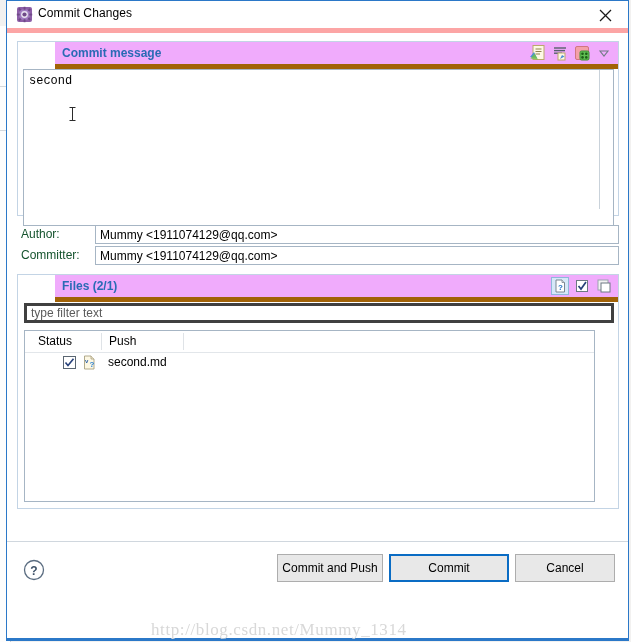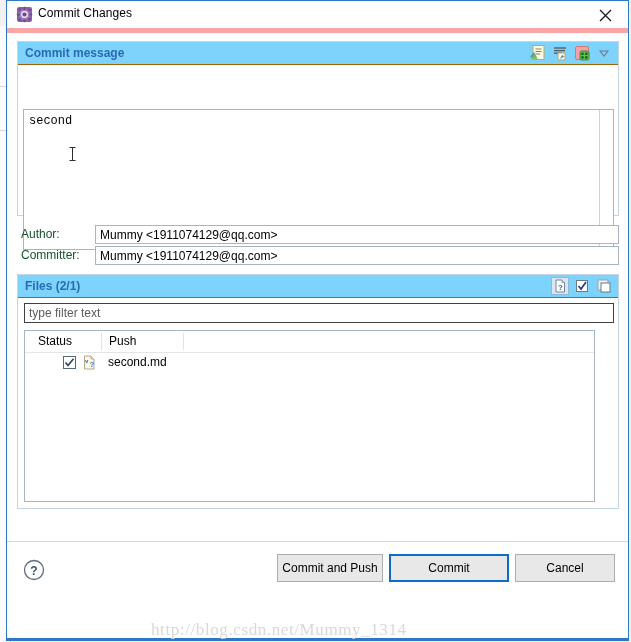--- a/index.html
+++ b/index.html
@@ -123,22 +123,23 @@
     position: absolute;
     left: 10px;
     width: 602px;
     border: 1px solid #c3d4e5;
     background: #ffffff;
     box-sizing: border-box;
   }
   .group-header {
     position: relative;
     height: 22px;
-    background: #7dd3fc;
-    border-bottom: 1px solid #a16207;
+    background: #f0abfc;
+    border-bottom: 5px solid #a16207;
+    margin-left: 37px;
   }
   .group-title {
     position: absolute;
     left: 7px; top: 4px;
     font-size: 12px;
     font-weight: bold;
     color: #2a6bb5;
   }
   .group-tools {
     position: absolute;
@@ -157,25 +158,24 @@
     background: #d6e8f8;
     border: 1px solid #8fb8da;
     box-sizing: border-box;
   }
 
   
   #grp-commit { top: 8px; height: 175px; }
   .msg-wrap {
     position: absolute;
     left: 5px; top: 27px;
-    width: 591px; height: 141px;
+    width: 591px; height: 157px;
     border: 1px solid #a6b5c4;
     background: #ffffff;
     box-sizing: border-box;
-    margin-top: 40px;
   }
   .msg-text {
     position: absolute;
     left: 5px; top: 4px;
     font-family: "Liberation Mono", monospace;
     font-size: 12px;
     color: #000000;
     white-space: pre;
     line-height: 15px;
   }
@@ -220,21 +220,21 @@
     line-height: 16px;
     outline: none;
   }
 
   
   #grp-files { top: 241px; height: 235px; }
   .filter-input {
     position: absolute;
     left: 6px; top: 28px;
     width: 590px; height: 20px;
-    border: 1px solid #404040;
+    border: 3px solid #404040;
     background: #ffffff;
     box-sizing: border-box;
     font-size: 12px;
     color: #6d28d9;
     padding-left: 4px;
     font-family: "Liberation Sans", sans-serif;
     outline: none;
   }
   .filter-input::placeholder { color: #5b5b5b; opacity:1; }
   .table-wrap {

